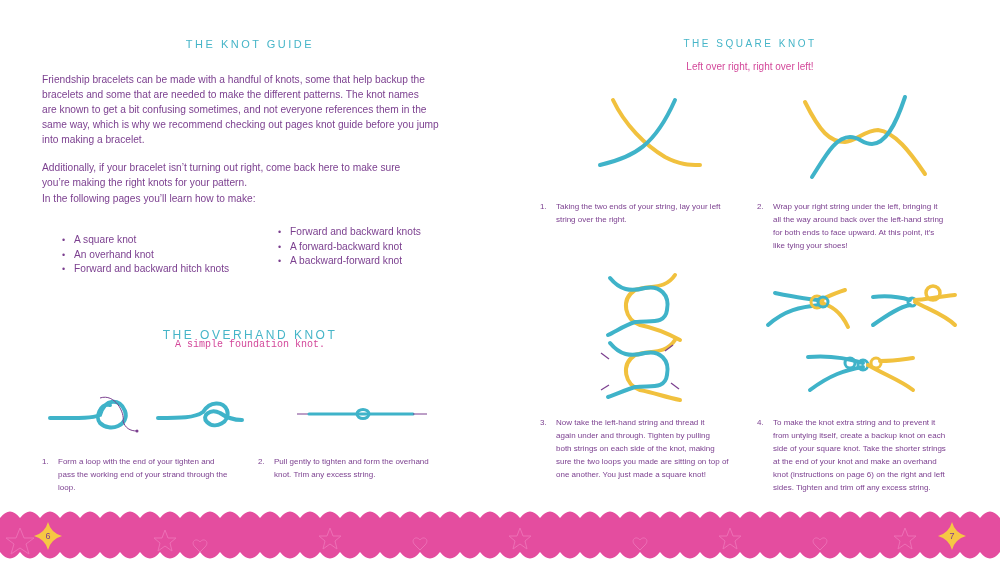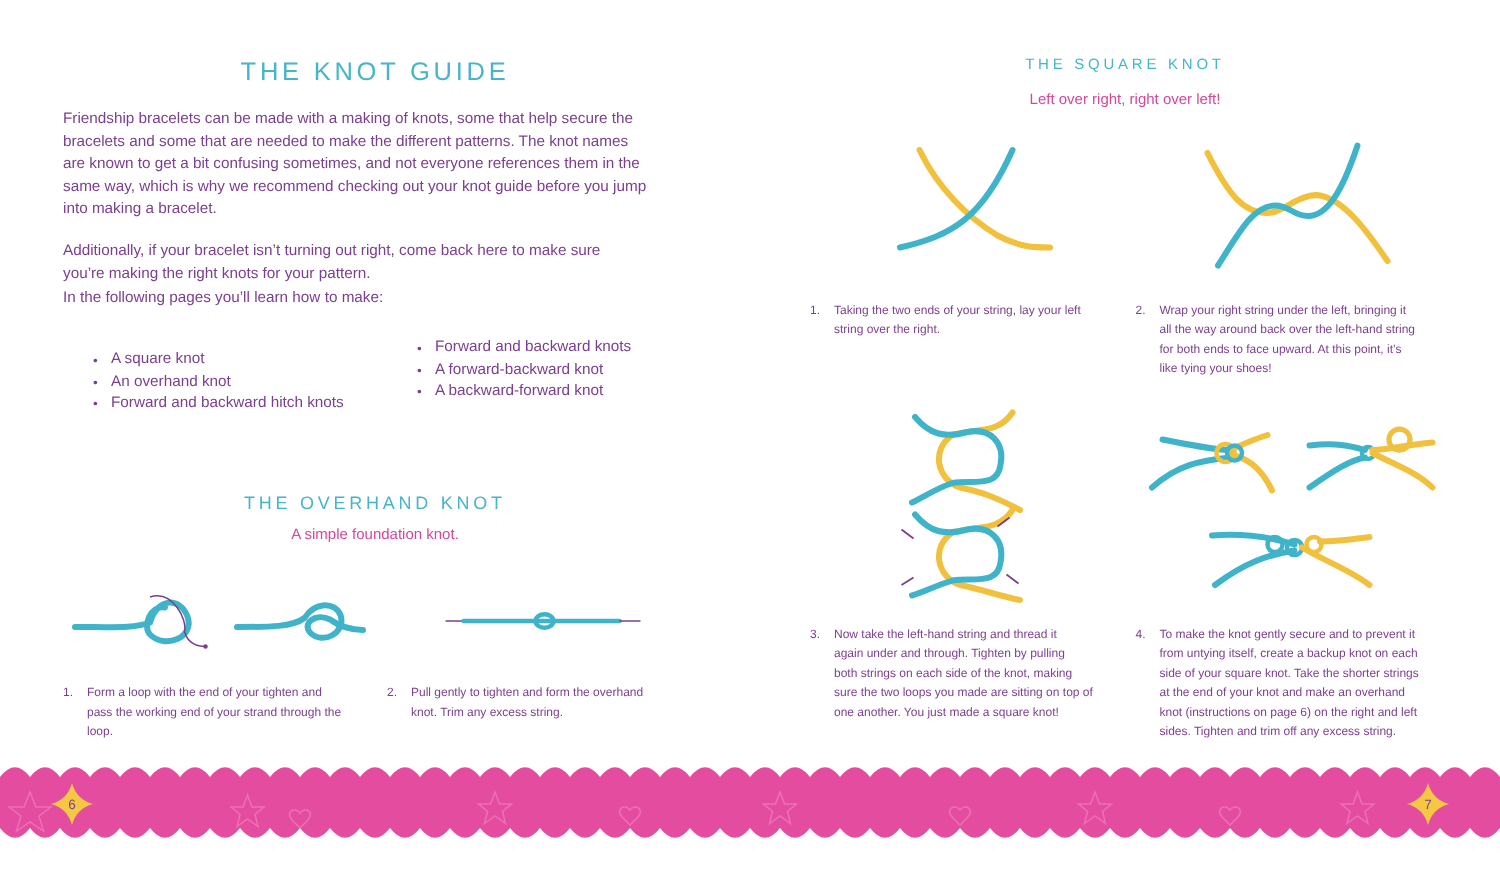--- a/index.html
+++ b/index.html
@@ -1,44 +1,44 @@
 <!DOCTYPE html>
 <html><head>
 <meta charset="utf-8">
 <style>
   html, body { margin:0; padding:0; }
   body { width:1000px; height:583px; background:#ffffff; position:relative; overflow:hidden;
          font-family:"Liberation Sans", "DejaVu Sans", sans-serif; }
   .page { position:absolute; top:0; height:500px; }
   .page-left { left:0; width:500px; }
   .page-right { left:500px; width:500px; }
-  .h1 { position:absolute; color:#46b5c8; letter-spacing:2.5px; font-size:17px; font-weight:normal; text-align:center; margin:0; }
+  .h1 { position:absolute; color:#46b5c8; letter-spacing:2.5px; font-size:11px; font-weight:normal; text-align:center; margin:0; }
   .sub { position:absolute; color:#d3489a; font-size:10px; text-align:center; }
   .body-text { position:absolute; color:#7b3f8f; font-size:10.2px; line-height:15px; margin:0; }
   .bullets { position:absolute; color:#7b3f8f; font-size:10.2px; line-height:14.5px; margin:0; padding:0; list-style:none; }
   .bullets li { position:relative; padding-left:12px; }
   .bullets li::before { content:"•"; position:absolute; left:0; color:#7b3f8f; font-size:9px; }
   .step { position:absolute; color:#7b3f8f; font-size:8px; line-height:13px; }
   .step .num { position:absolute; left:0; top:0; }
   .step .txt { position:absolute; left:16px; top:0; }
   svg { position:absolute; overflow:visible; }
   .footer { position:absolute; left:0; top:500px; width:1000px; height:70px; }
   .page-num { position:absolute; font-size:9px; color:#7b3f8f; text-align:center; width:20px; }
 </style>
 </head>
 <body>
 
 <div class="page page-left">
   <h1 class="h1" style="left:0;width:500px;top:38px;">THE KNOT GUIDE</h1>
 
   <div class="body-text" style="left:42px;top:72px;width:440px;">
-    <div>Friendship bracelets can be made with a making of knots, some that help secure the</div>
+    <div>Friendship bracelets can be made with a handful of knots, some that help backup the</div>
     <div>bracelets and some that are needed to make the different patterns. The knot names</div>
     <div>are known to get a bit confusing sometimes, and not everyone references them in the</div>
-    <div>same way, which is why we recommend checking out your knot guide before you jump</div>
+    <div>same way, which is why we recommend checking out pages knot guide before you jump</div>
     <div>into making a bracelet.</div>
   </div>
 
   <div class="body-text" style="left:42px;top:160px;width:440px;">
     <div>Additionally, if your bracelet isn’t turning out right, come back here to make sure</div>
     <div>you’re making the right knots for your pattern.</div>
   </div>
 
   <div class="body-text" style="left:42px;top:191px;">In the following pages you’ll learn how to make:</div>
 
@@ -47,21 +47,21 @@
     <li>An overhand knot</li>
     <li>Forward and backward hitch knots</li>
   </ul>
   <ul class="bullets" style="left:278px;top:225px;width:220px;">
     <li>Forward and backward knots</li>
     <li>A forward-backward knot</li>
     <li>A backward-forward knot</li>
   </ul>
 
   <h2 class="h1" style="left:0;width:500px;top:328px;font-size:12px;">THE OVERHAND KNOT</h2>
-  <div class="sub" style="left:0;width:500px;top:351px;">A simple foundation knot.</div>
+  <div class="sub" style="left:0;width:500px;top:339px;font-family:Liberation Mono, monospace;">A simple foundation knot.</div>
 
   <svg style="left:45px;top:393px;" width="100" height="40">
     <path d="M5 25 C 30 25, 45 26, 55 22 C 60 5, 75 5, 80 18 C 85 32, 65 40, 55 30 C 50 25, 55 10, 65 12" fill="none" stroke="#3fb3c9" stroke-width="4" stroke-linecap="round"></path>
     <path d="M55 5 C 70 0, 80 20, 78 28 C 80 35, 85 38, 92 38" fill="none" stroke="#7b3f8f" stroke-width="1"></path>
     <circle cx="92" cy="38" r="1.5" fill="#7b3f8f"></circle>
   </svg>
   <svg style="left:155px;top:398px;" width="90" height="35">
     <path d="M3 20 C 25 20, 40 20, 48 14 C 55 3, 68 3, 72 12 C 76 24, 60 32, 52 24 C 46 18, 55 10, 65 15 C 72 20, 80 22, 87 22" fill="none" stroke="#3fb3c9" stroke-width="4" stroke-linecap="round"></path>
   </svg>
   <svg style="left:295px;top:407px;" width="135" height="14">
@@ -168,21 +168,21 @@
       <div>Now take the left-hand string and thread it</div>
       <div>again under and through. Tighten by pulling</div>
       <div>both strings on each side of the knot, making</div>
       <div>sure the two loops you made are sitting on top of</div>
       <div>one another. You just made a square knot!</div>
     </div>
   </div>
   <div class="step" style="left:257px;top:416px;width:230px;">
     <span class="num">4.</span>
     <div class="txt">
-      <div>To make the knot gently secure and to prevent it</div>
+      <div>To make the knot extra string and to prevent it</div>
       <div>from untying itself, create a backup knot on each</div>
       <div>side of your square knot. Take the shorter strings</div>
       <div>at the end of your knot and make an overhand</div>
       <div>knot (instructions on page 6) on the right and left</div>
       <div>sides. Tighten and trim off any excess string.</div>
     </div>
   </div>
 </div>
 
 <svg class="footer" viewBox="0 0 1000 70" width="1000" height="70">

